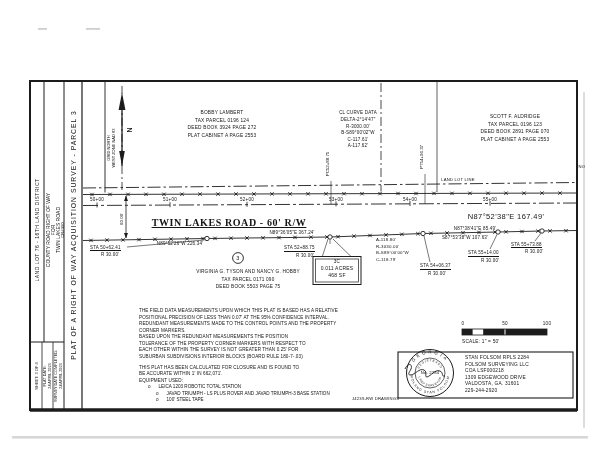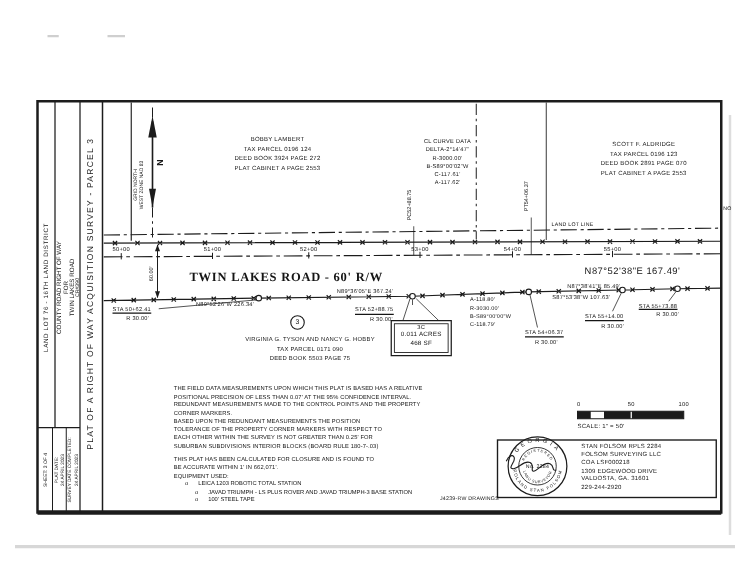--- a/index.html
+++ b/index.html
@@ -10,21 +10,21 @@
      white-space:nowrap;letter-spacing:0.2px;}
   .c{transform:translateX(-50%);}
   .vt{position:absolute;white-space:nowrap;color:#151515;
       font-family:"Liberation Sans",sans-serif;
       transform:translate(-50%,-50%) rotate(-90deg);}
   .u{border-bottom:0.7px solid #151515;padding-bottom:0.5px;}
   .notes{position:absolute;left:139px;top:308px;color:#151515;}
   .nl{font:4.6px/6.5px "Liberation Sans",sans-serif;white-space:nowrap;letter-spacing:0.1px;}
   .gap{margin-top:4.5px;}
   .eqrow{display:flex;gap:8px;font:4.6px/6.5px "Liberation Sans",sans-serif;white-space:nowrap;}
-  .serif{font-family:"Liberation Serif",serif;font-weight:bold;}
+  .serif{font-family:"Liberation Serif",serif;font-weight:bold;text-decoration:underline;}
 </style>
 </head>
 <body>
 
 <div id="sheet">
 
 <svg width="600" height="464" viewBox="0 0 600 464">
   <defs>
     <path id="sealTopOuter" d="M 410.5 373 A 19.5 19.5 0 0 1 449.5 373"></path>
     <path id="sealTopInner" d="M 418.5 373 A 11.5 11.5 0 0 1 441.5 373"></path>

